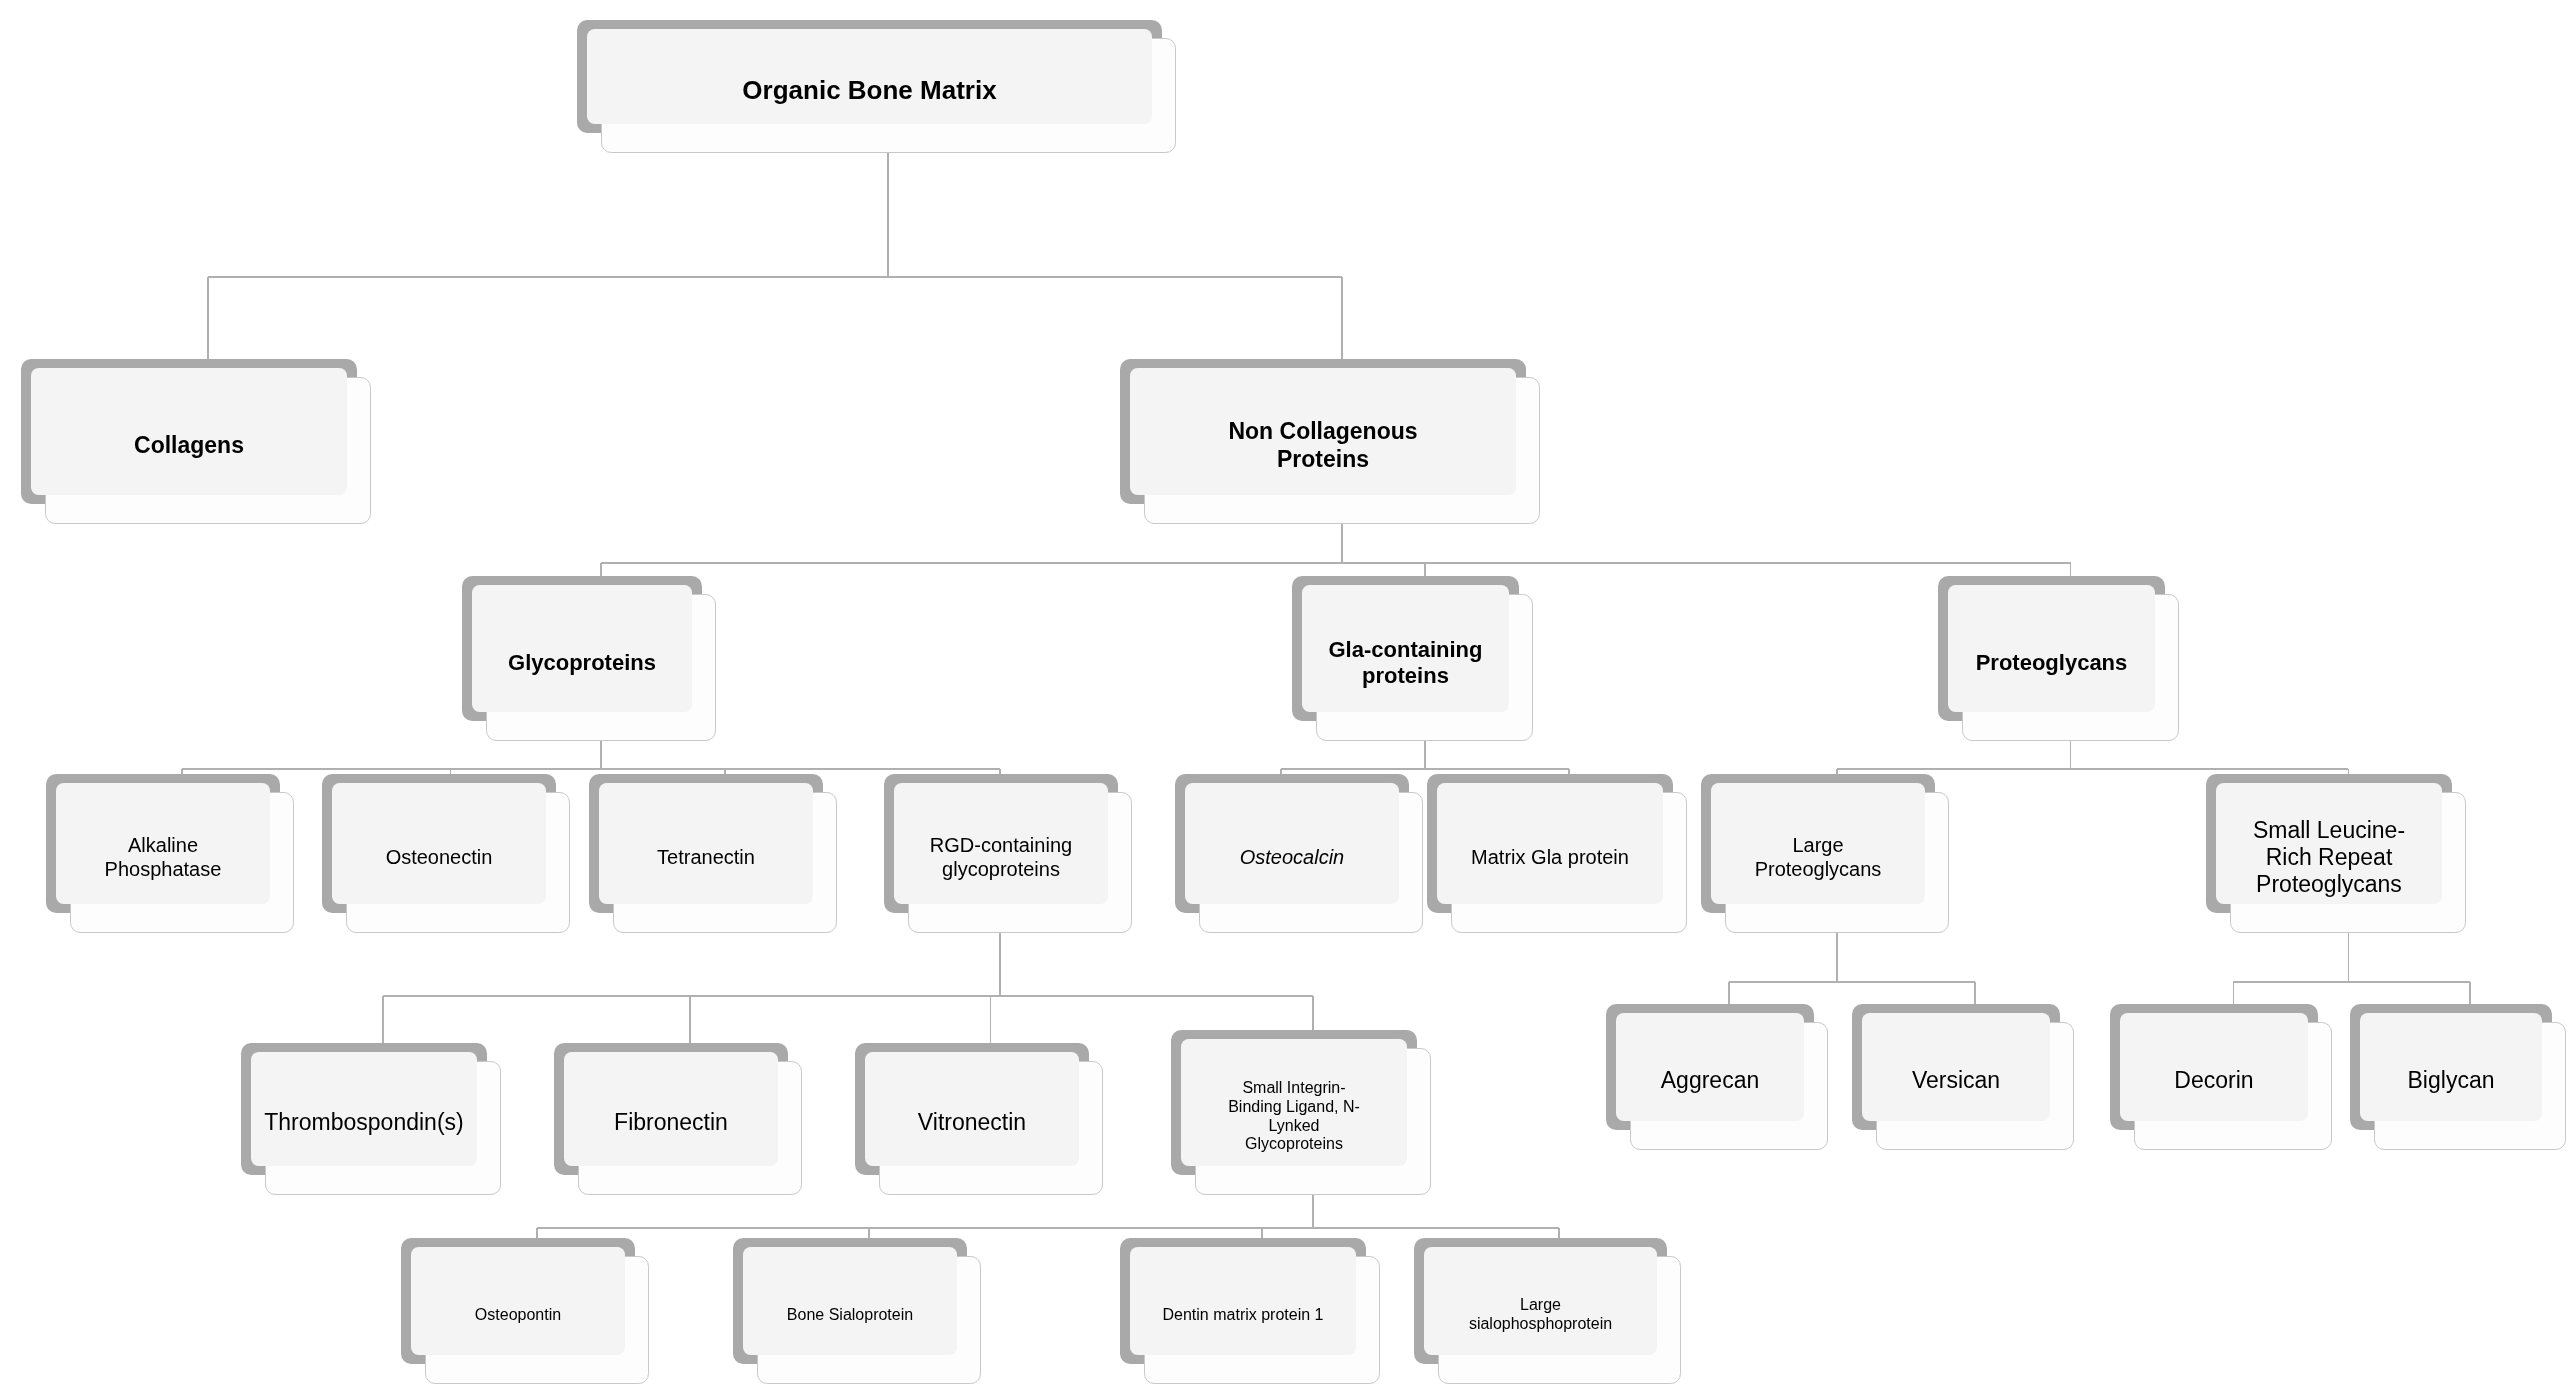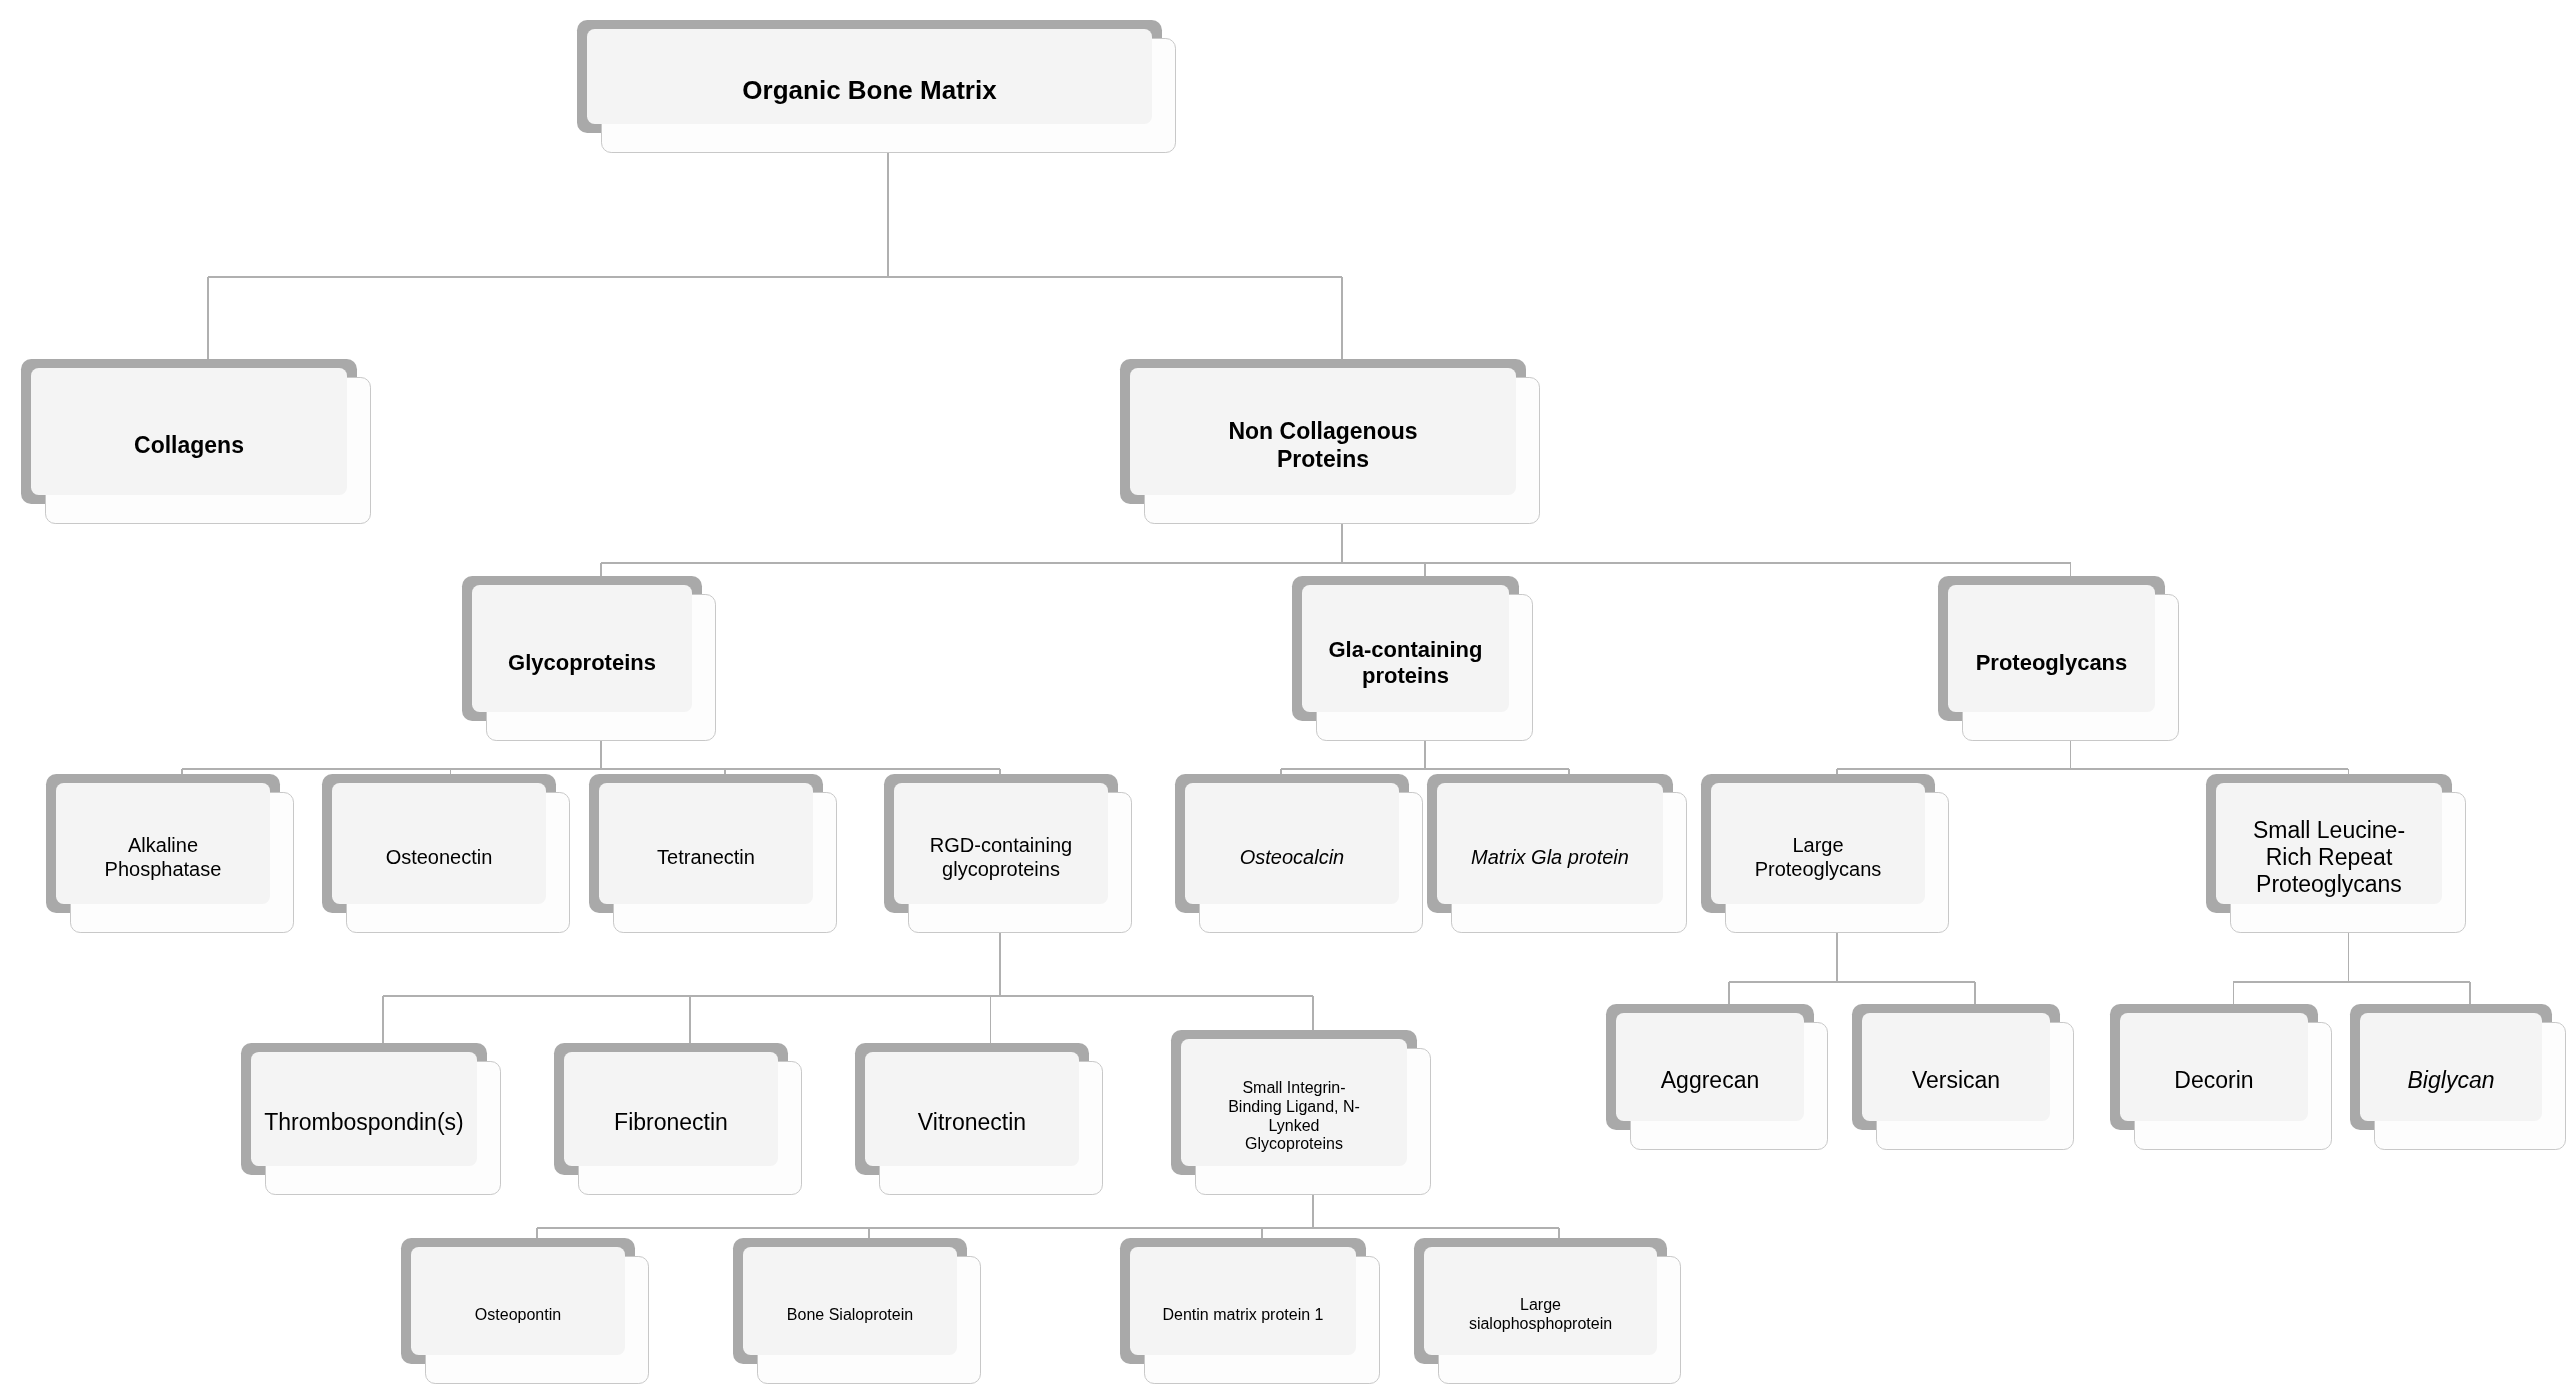--- a/index.html
+++ b/index.html
@@ -202,21 +202,21 @@
 glycoproteins</div>
         </div>
       </div>
       <div class="node t-leaf" style="left: 1199px; top: 792px; width: 224px; height: 141px; font-style: italic;">
         <div class="plate-back"></div>
         <div class="plate-front"></div>
         <div class="face">
           <div class="label">Osteocalcin</div>
         </div>
       </div>
-      <div class="node t-leaf" style="left: 1451px; top: 792px; width: 236px; height: 141px; font-style: italic;">
+      <div class="node t-leaf" style="left: 1451px; top: 792px; width: 236px; height: 141px;">
         <div class="plate-back"></div>
         <div class="plate-front"></div>
         <div class="face">
           <div class="label">Matrix Gla protein</div>
         </div>
       </div>
       <div class="node t-leaf" style="left: 1725px; top: 792px; width: 224px; height: 141px;">
         <div class="plate-back"></div>
         <div class="plate-front"></div>
         <div class="face">
@@ -278,21 +278,21 @@
           <div class="label">Versican</div>
         </div>
       </div>
       <div class="node t-small" style="left: 2134px; top: 1022px; width: 198px; height: 128px;">
         <div class="plate-back"></div>
         <div class="plate-front"></div>
         <div class="face">
           <div class="label">Decorin</div>
         </div>
       </div>
-      <div class="node t-small" style="left: 2374px; top: 1022px; width: 192px; height: 128px; font-style: italic;">
+      <div class="node t-small" style="left: 2374px; top: 1022px; width: 192px; height: 128px;">
         <div class="plate-back"></div>
         <div class="plate-front"></div>
         <div class="face">
           <div class="label">Biglycan</div>
         </div>
       </div>
       <div class="node t-tiny" style="left: 425px; top: 1256px; width: 224px; height: 128px;">
         <div class="plate-back"></div>
         <div class="plate-front"></div>
         <div class="face">

